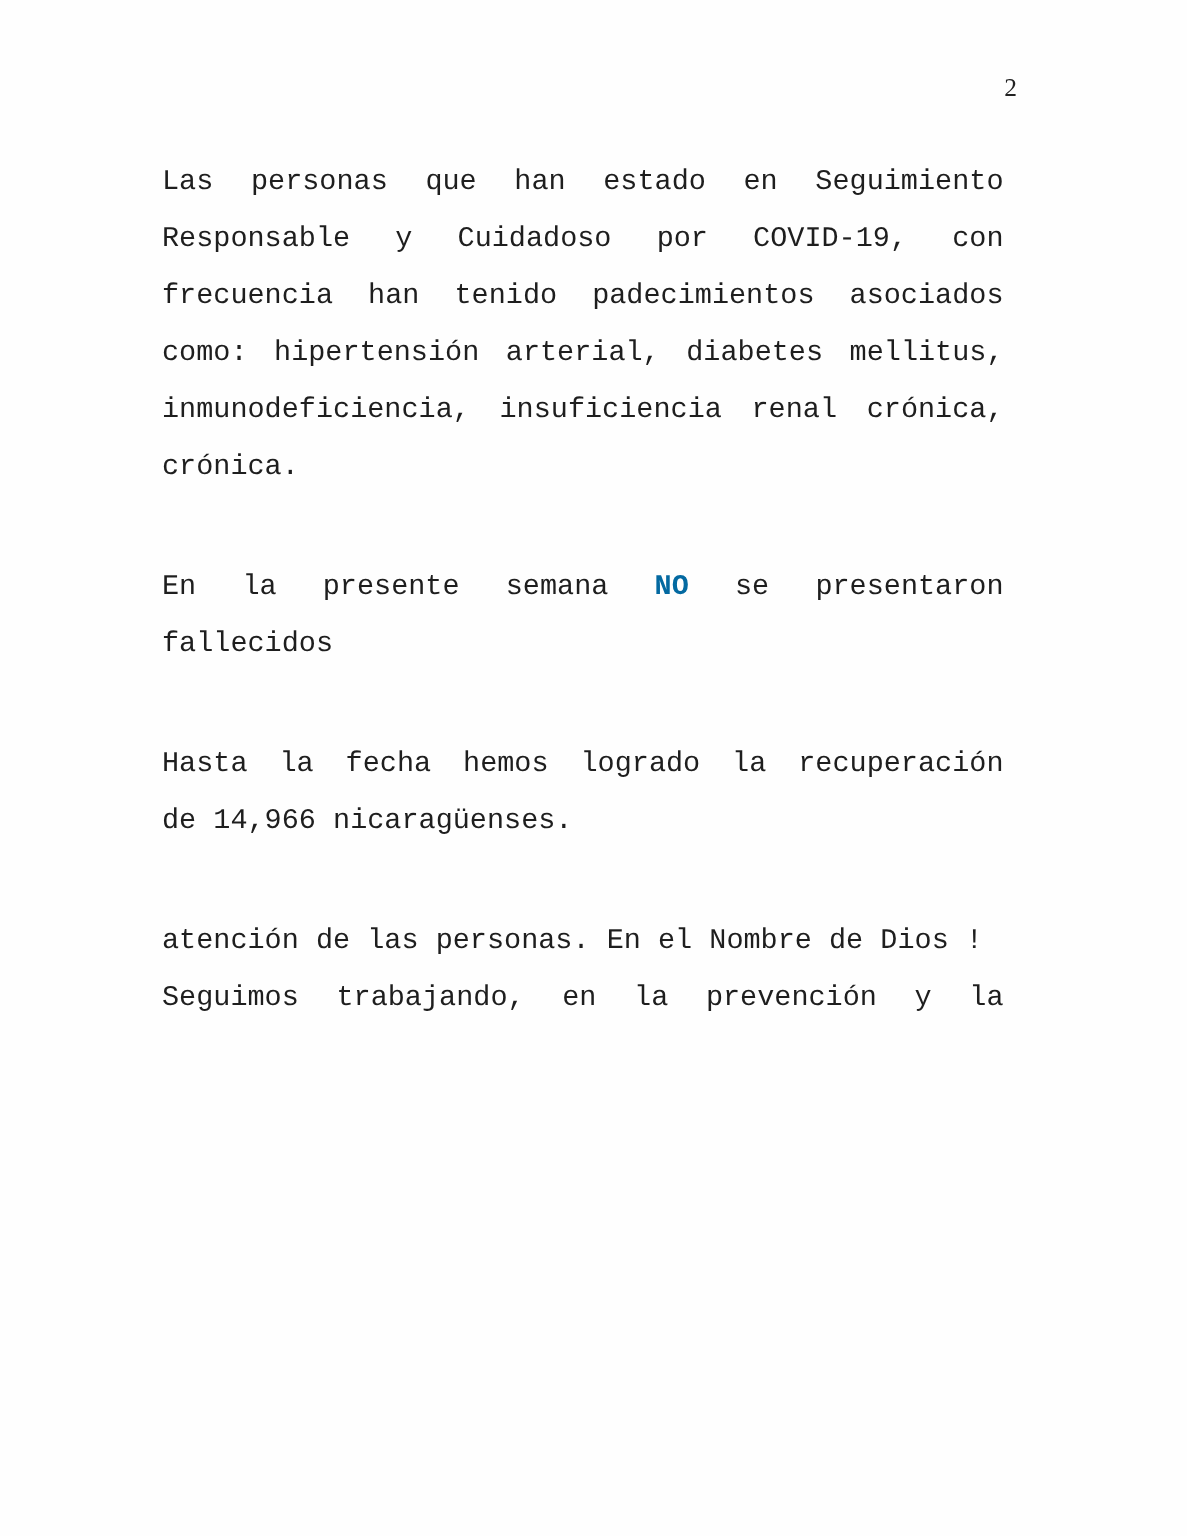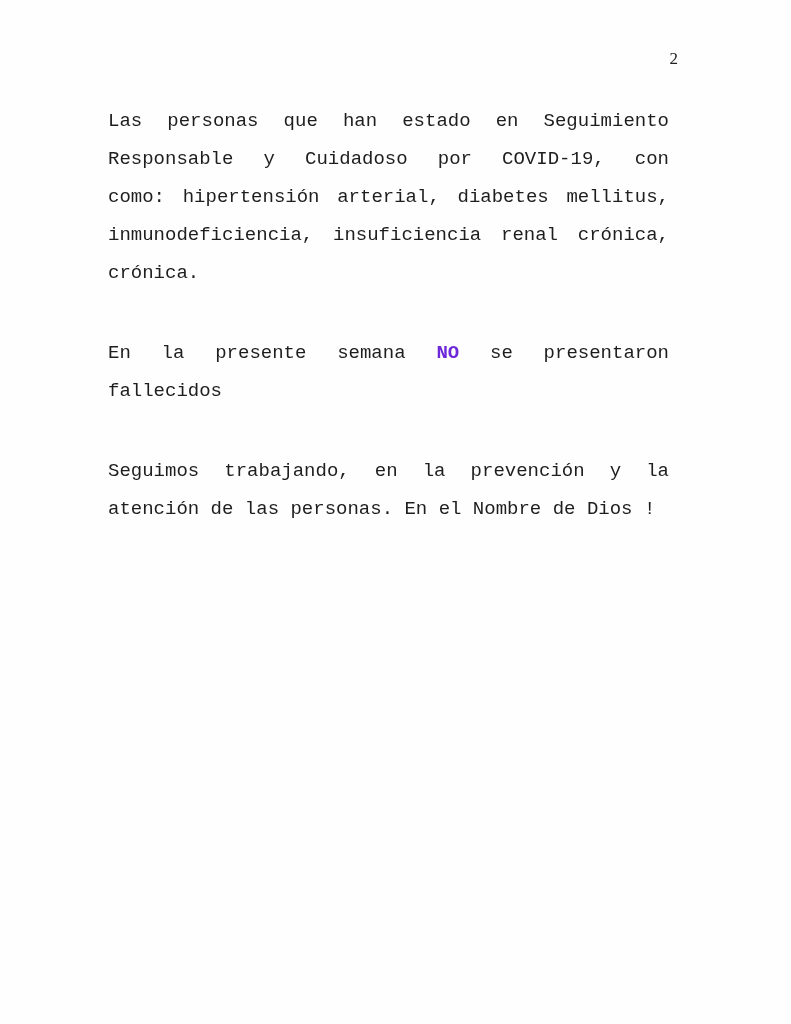--- a/index.html
+++ b/index.html
@@ -48,44 +48,49 @@
   .line {
     min-height: 38px;
   }
   
   .line.j {
     text-align: justify;
     text-align-last: justify;
   }
   .b {
     font-weight: 700;
-    color: #6d28d9;
+    color: #0369a1;
   }
 </style>
 </head>
 <body>
 
 <div class="page">
 
   <div class="page-number">2</div>
 
   <div class="content">
 
     <div class="para">
       <div class="line j">Las personas que han estado en Seguimiento</div>
       <div class="line j">Responsable y Cuidadoso por COVID-19, con</div>
+      <div class="line j">frecuencia han tenido padecimientos asociados</div>
       <div class="line j">como: hipertensión arterial, diabetes mellitus,</div>
       <div class="line j">inmunodeficiencia, insuficiencia renal crónica,</div>
       <div class="line">crónica.</div>
     </div>
 
     <div class="para">
       <div class="line j"><span>En la presente semana</span> <span class="b">NO</span> <span>se presentaron fallecidos</span></div>
     </div>
 
+    <div class="para">
+      <div class="line j">Hasta la fecha hemos logrado la recuperación</div>
+      <div class="line">de 14,966 nicaragüenses.</div>
+    </div>
 
     <div class="para">
+      <div class="line">atención de las personas. En el Nombre de Dios !</div>
       <div class="line j">Seguimos trabajando, en la prevención y la</div>
-      <div class="line">atención de las personas. En el Nombre de Dios !</div>
     </div>
 
   </div>
 </div>
 
 </body></html>

